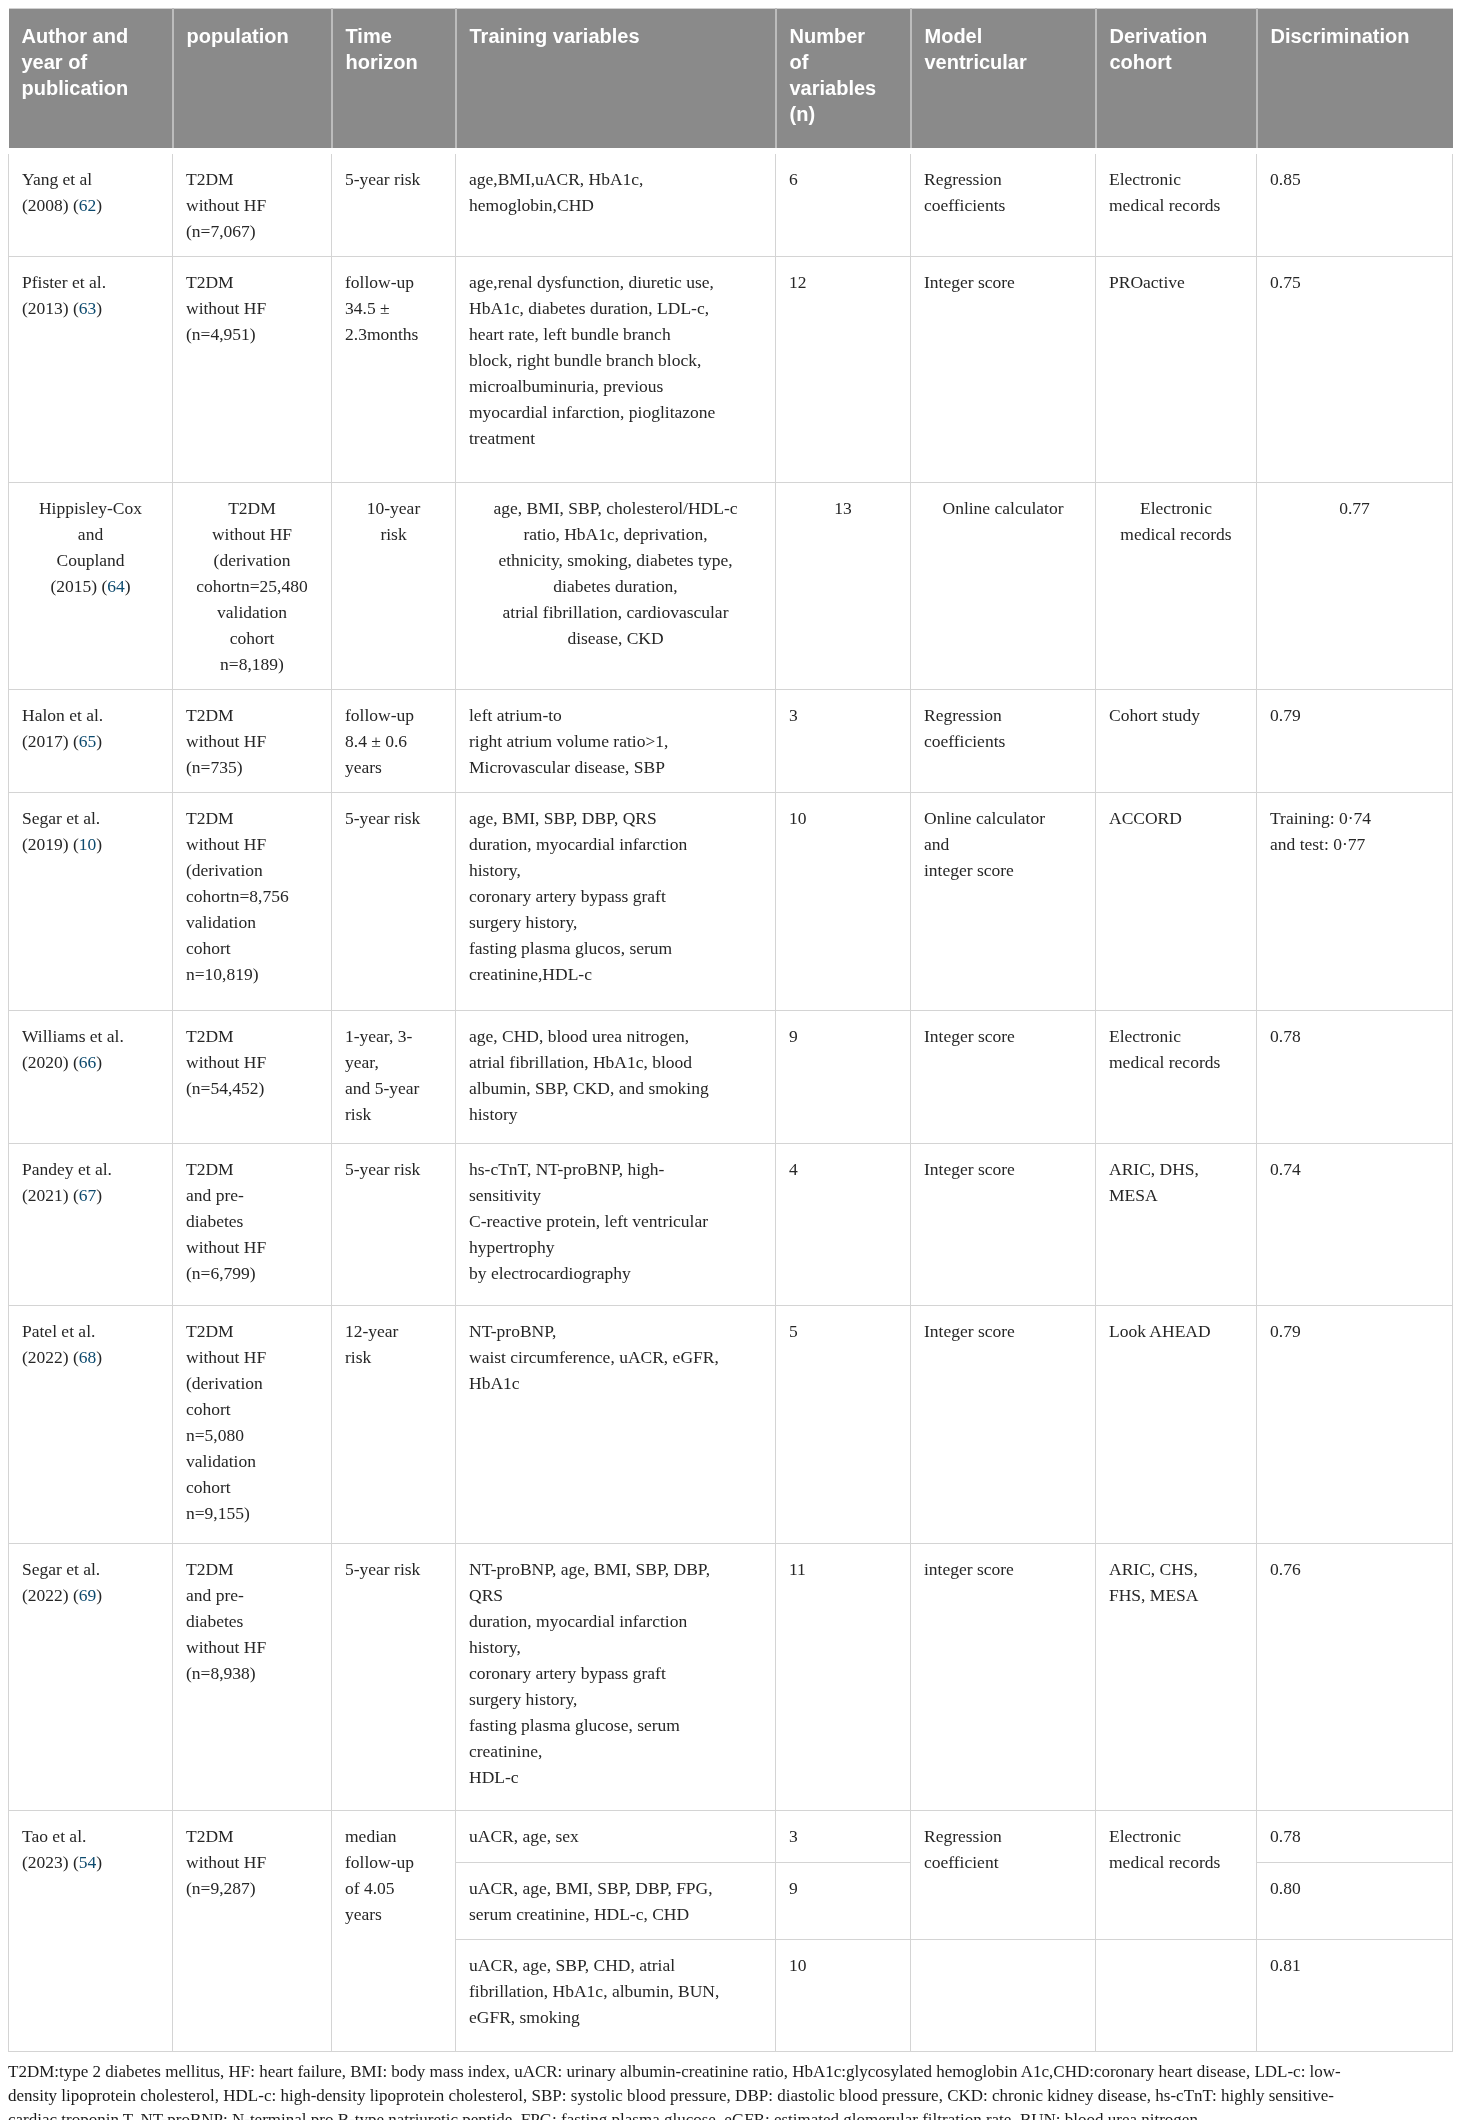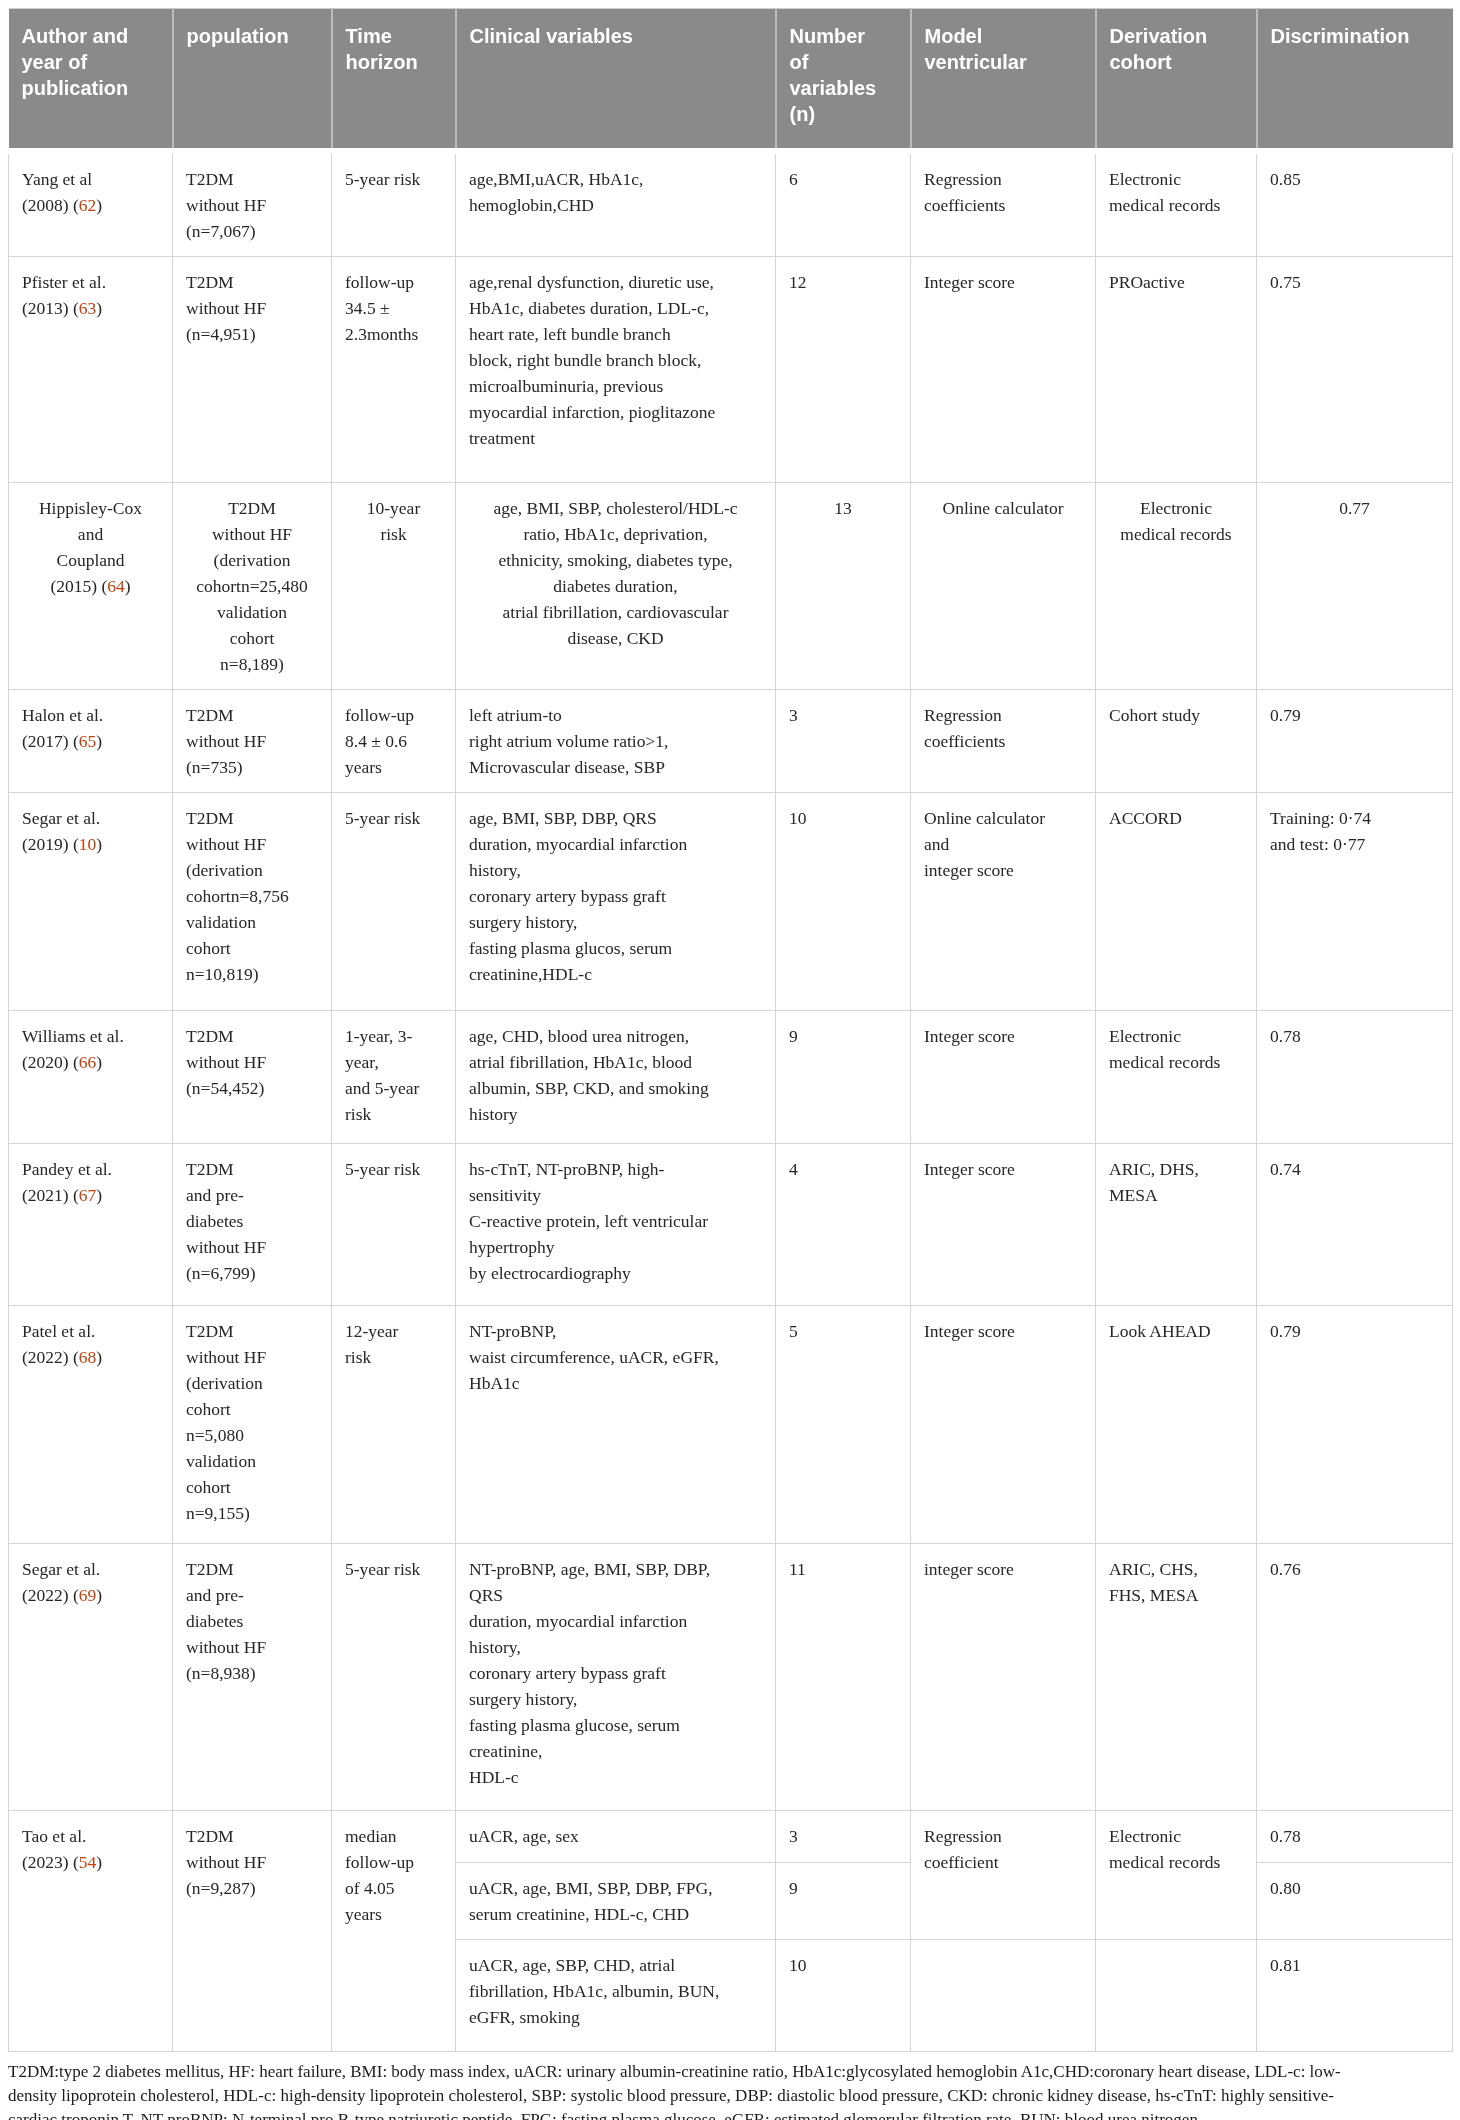--- a/index.html
+++ b/index.html
@@ -43,21 +43,21 @@
     vertical-align: top;
     padding: 12px 13px;
     font-family: "Liberation Serif", "DejaVu Serif", serif;
     font-size: 17.5px;
     line-height: 26px;
     color: #262626;
     white-space: pre-line;
     overflow: hidden;
   }
   .ref {
-    color: #c2410c;
+    color: #0c4a6e;
   }
   .footnote {
     margin: 8px 0 0 0;
     width: 1444px;
     font-family: "Liberation Serif", "DejaVu Serif", serif;
     font-size: 17px;
     line-height: 24px;
     color: #1b1b1b;
     white-space: pre-line;
   }
@@ -78,21 +78,21 @@
       <col style="width:196px">
     </colgroup>
     <thead>
       <tr id="header-row">
           <th>Author and
 year of
 publication</th>
           <th>population</th>
           <th>Time
 horizon</th>
-          <th>Clinical variables</th>
+          <th>Training variables</th>
           <th>Number
 of
 variables
 (n)</th>
           <th>Model
 ventricular</th>
           <th>Derivation
 cohort</th>
           <th>Discrimination</th>
         </tr>

